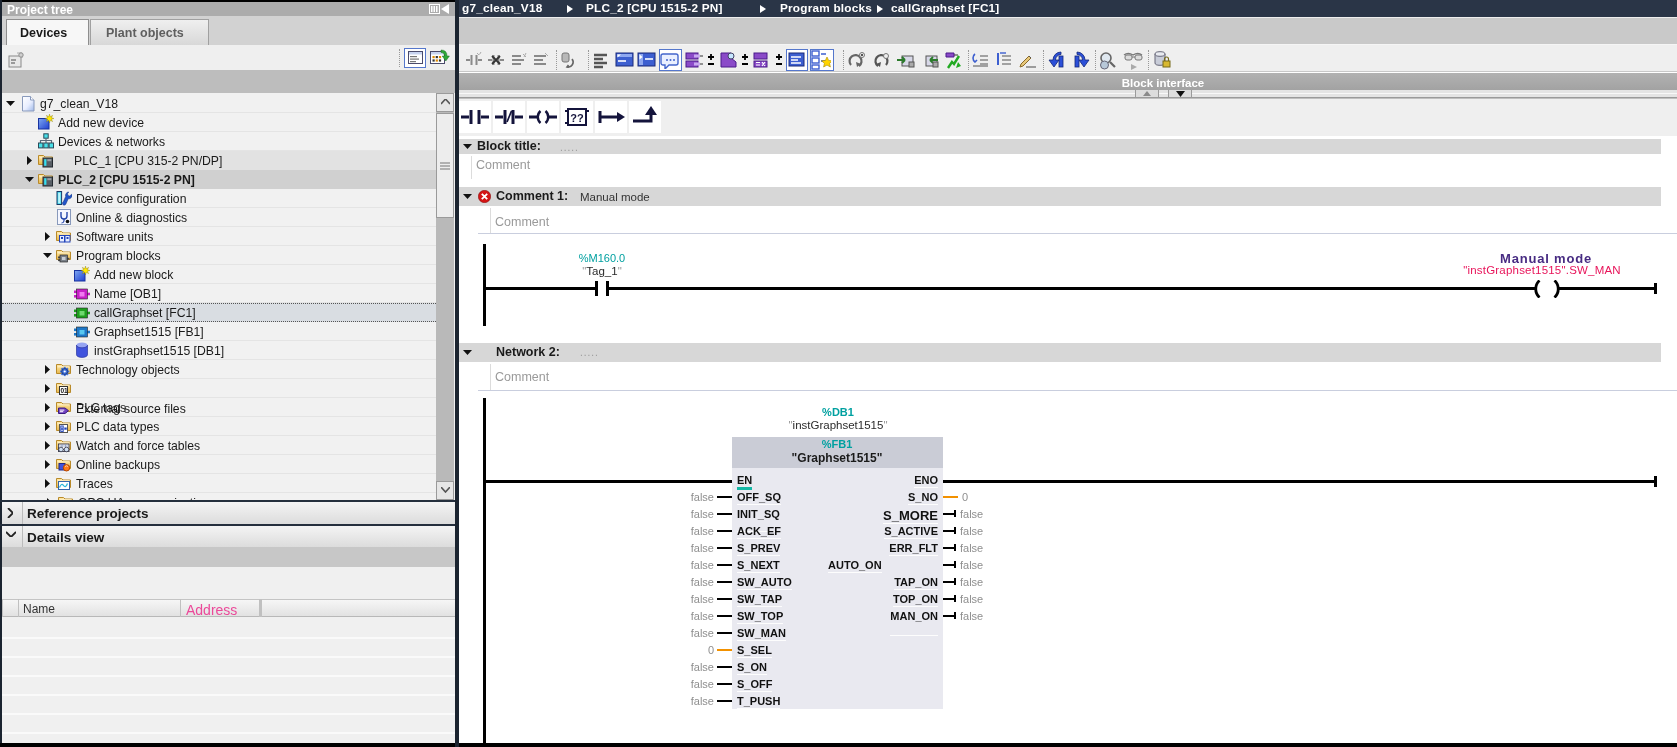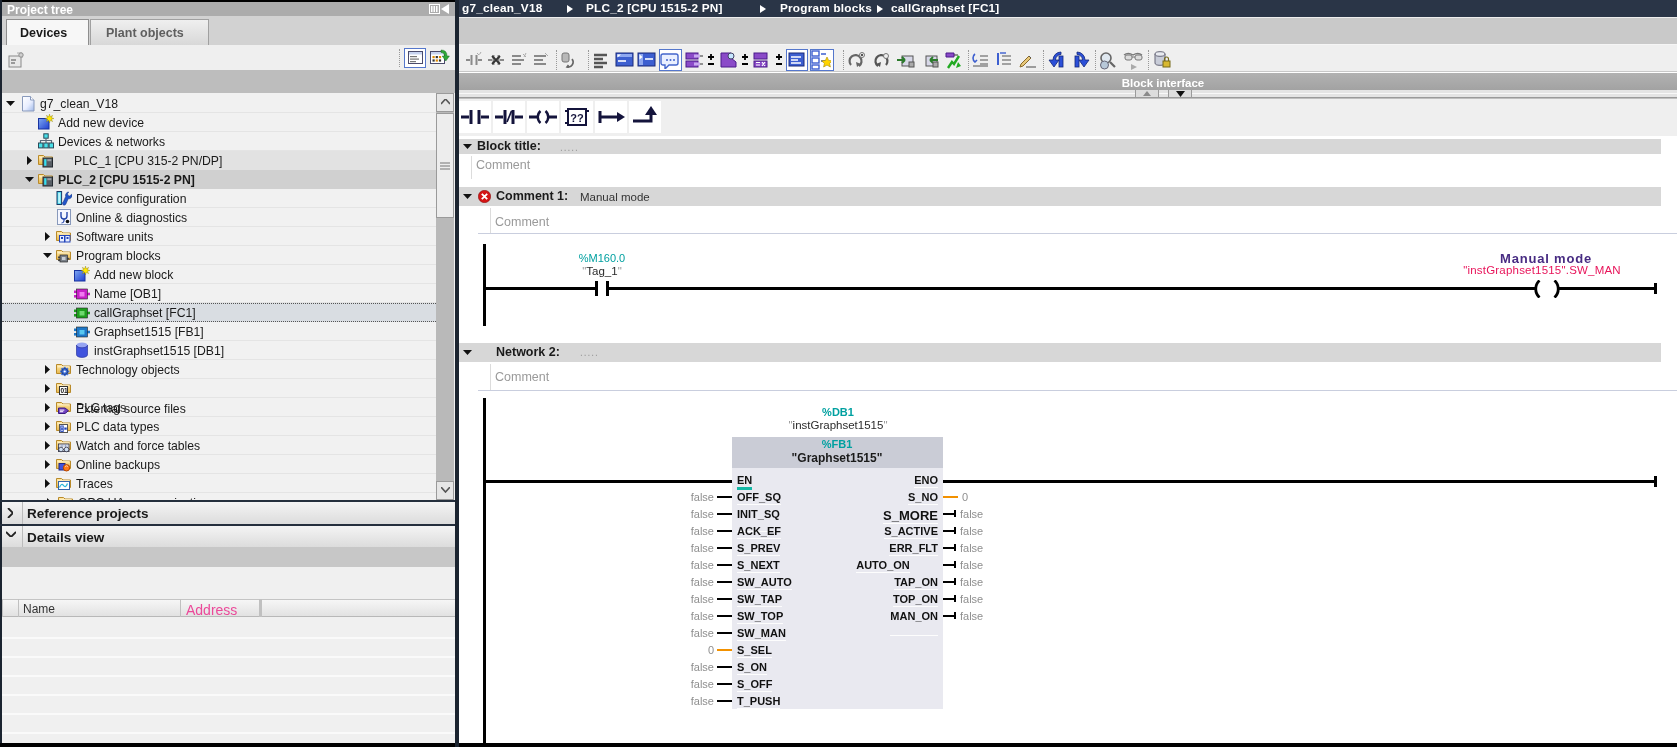--- a/index.html
+++ b/index.html
@@ -681,21 +681,21 @@
 <div class="a" style="left:954px;top:510px;width:2px;height:7px;background:#000;"></div>
 <div class="t" style="left:960px;top:509px;font-size:11px;color:#8F8F8F;font-weight:400;">false</div>
 <div class="t" style="left:828px;top:526px;font-size:11px;color:#111;font-weight:700;width:110px;text-align:right"><span style="display:inline-block;border-bottom:1px solid #FDFDFD;padding-bottom:1px">S_ACTIVE</span></div>
 <div class="a" style="left:943px;top:530px;width:13px;height:2px;background:#000;"></div>
 <div class="a" style="left:954px;top:527px;width:2px;height:7px;background:#000;"></div>
 <div class="t" style="left:960px;top:526px;font-size:11px;color:#8F8F8F;font-weight:400;">false</div>
 <div class="t" style="left:828px;top:543px;font-size:11px;color:#111;font-weight:700;width:110px;text-align:right"><span style="display:inline-block;border-bottom:1px solid #FDFDFD;padding-bottom:1px">ERR_FLT</span></div>
 <div class="a" style="left:943px;top:547px;width:13px;height:2px;background:#000;"></div>
 <div class="a" style="left:954px;top:544px;width:2px;height:7px;background:#000;"></div>
 <div class="t" style="left:960px;top:543px;font-size:11px;color:#8F8F8F;font-weight:400;">false</div>
-<div class="t" style="left:828px;top:560px;font-size:11px;color:#111;font-weight:700;width:110px;text-align:center"><span style="display:inline-block;border-bottom:1px solid #FDFDFD;padding-bottom:1px">AUTO_ON</span></div>
+<div class="t" style="left:828px;top:560px;font-size:11px;color:#111;font-weight:700;width:110px;text-align:left"><span style="display:inline-block;border-bottom:1px solid #FDFDFD;padding-bottom:1px">AUTO_ON</span></div>
 <div class="a" style="left:943px;top:564px;width:13px;height:2px;background:#000;"></div>
 <div class="a" style="left:954px;top:561px;width:2px;height:7px;background:#000;"></div>
 <div class="t" style="left:960px;top:560px;font-size:11px;color:#8F8F8F;font-weight:400;">false</div>
 <div class="t" style="left:828px;top:577px;font-size:11px;color:#111;font-weight:700;width:110px;text-align:right"><span style="display:inline-block;border-bottom:1px solid #FDFDFD;padding-bottom:1px">TAP_ON</span></div>
 <div class="a" style="left:943px;top:581px;width:13px;height:2px;background:#000;"></div>
 <div class="a" style="left:954px;top:578px;width:2px;height:7px;background:#000;"></div>
 <div class="t" style="left:960px;top:577px;font-size:11px;color:#8F8F8F;font-weight:400;">false</div>
 <div class="t" style="left:828px;top:594px;font-size:11px;color:#111;font-weight:700;width:110px;text-align:right"><span style="display:inline-block;border-bottom:1px solid #FDFDFD;padding-bottom:1px">TOP_ON</span></div>
 <div class="a" style="left:943px;top:598px;width:13px;height:2px;background:#000;"></div>
 <div class="a" style="left:954px;top:595px;width:2px;height:7px;background:#000;"></div>

